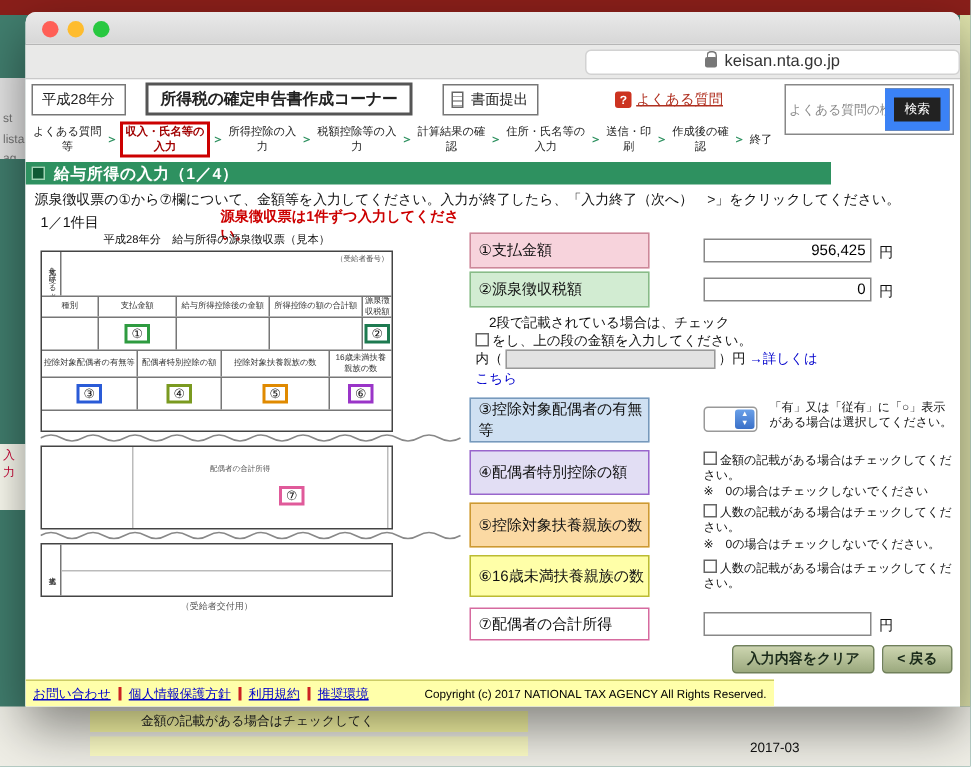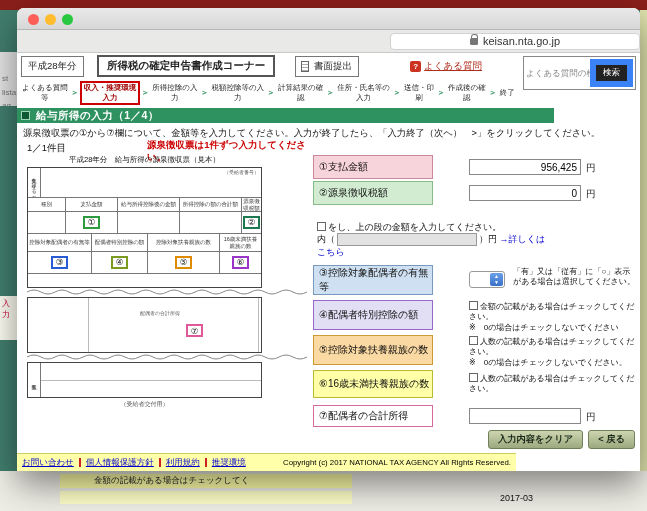--- a/index.html
+++ b/index.html
@@ -159,21 +159,21 @@
       <button>検索</button>
     </div>
 
     <div class="steps">
       <span class="step">
         <div>よくある質問</div>
           <div>等</div>
         </span>
       <span class="gt">＞</span>
       <span class="step active">
-        <div>収入・推奨環境</div>
+        <div>収入・氏名等の</div>
           <div>入力</div>
         </span>
       <span class="gt">＞</span>
       <span class="step">
         <div>所得控除の入</div>
           <div>力</div>
         </span>
       <span class="gt">＞</span>
       <span class="step">
         <div>税額控除等の入</div>
@@ -287,21 +287,21 @@
     <div class="frm">
 
       <div class="flabel" style="top:0;height:24px;background:#f7d3dc;border-color:#c89">①支払金額</div>
       <input class="famt" style="top: 4px;" value="956,425">
       <span class="funit" style="top:7px">円</span>
 
       <div class="flabel" style="top:26px;height:24px;background:#d2ecd2;border-color:#8b8">②源泉徴収税額</div>
       <input class="famt" style="top: 30px;" value="0">
       <span class="funit" style="top:33px">円</span>
       <div class="fnote" style="top:54px;left:4px;width:318px">
-        <br>
+        <span style="margin-left:9px">2段で記載されている場合は、チェック</span><br>
         <span class="cb"></span><span>をし、上の段の金額を入力してください。</span><br>
         <span>内（</span><input class="inner-amt" style=""><span>）円</span>
         <span class="blue-link">→詳しくは</span><br>
         <span class="blue-link">こちら</span>
       </div>
 
       <div class="flabel" style="top:110px;height:30px;background:#cfe0f2;border-color:#79b">③控除対象配偶者の有無等</div>
       <span class="sel" style="top:116px">
           <span class="arrows"></span>
         </span>

